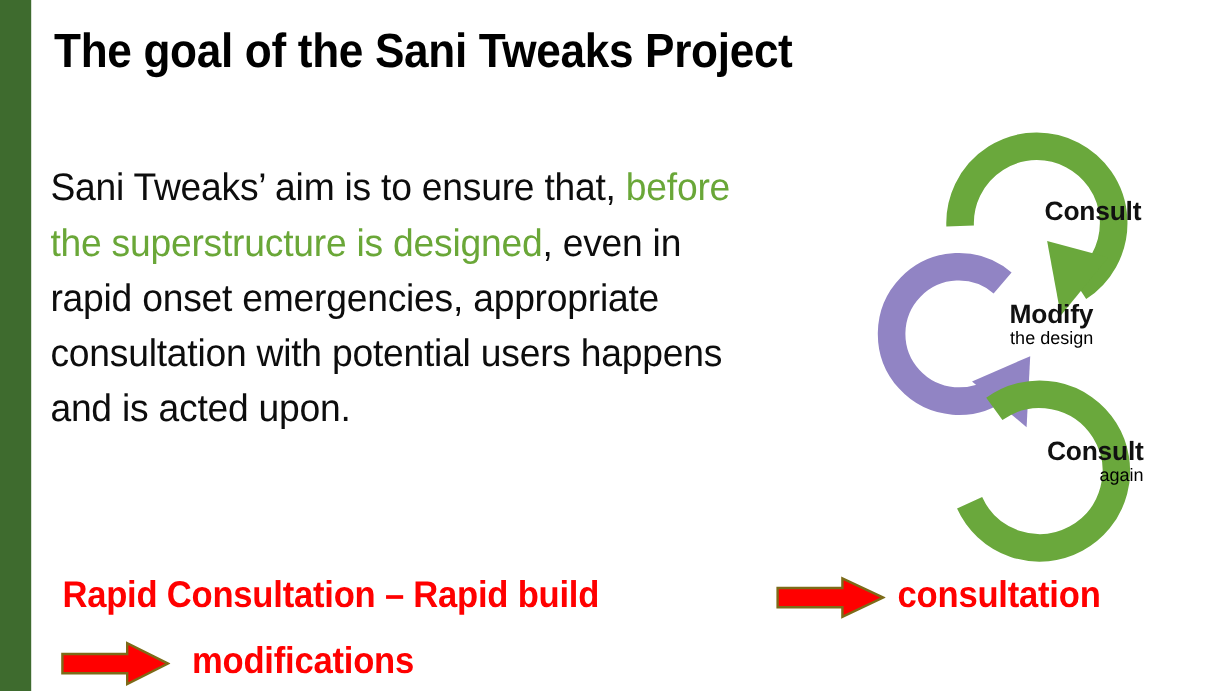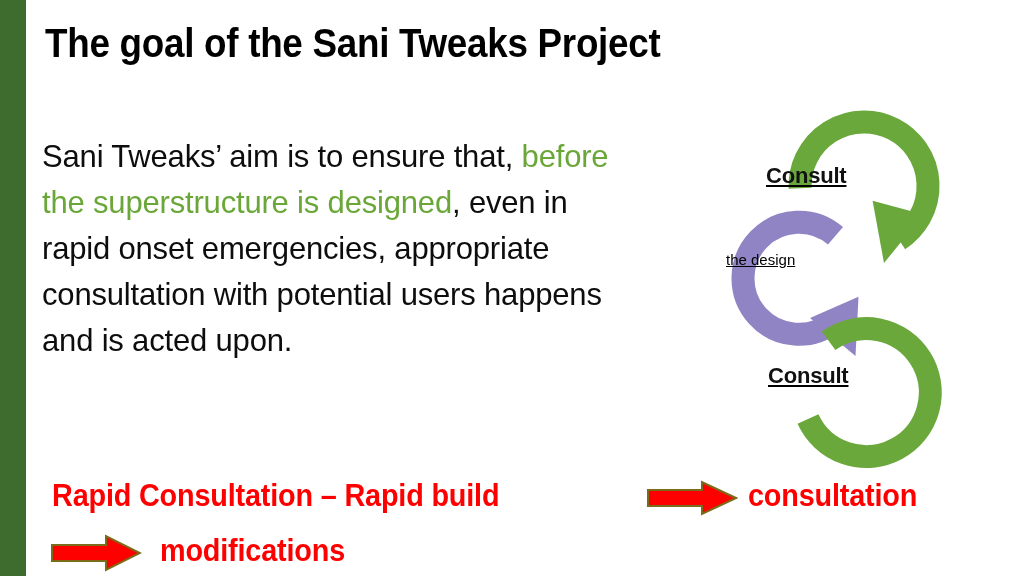--- a/index.html
+++ b/index.html
@@ -96,24 +96,23 @@
   
   #diagram {
     position: absolute;
     left: 716px;
     top: 92px;
     width: 250px;
     height: 395px;
   }
   .diagram-label {
     position: absolute;
-    text-align: left;
+    text-align: right;
     font-family: "Liberation Sans", sans-serif;
     white-space: nowrap;
-    text-decoration: underline;
   }
   .diagram-label .main {
     display: block;
     font-size: 22px;
     font-weight: bold;
     color: #111111;
     letter-spacing: -0.2px;
     line-height: 1.05;
   }
   .diagram-label .sub {
@@ -165,25 +164,27 @@
         <path d="M 112.6 248.8
                  A 64 64 0 1 1 92.0 327.0" fill="none" stroke="#6AA83C" stroke-width="23" stroke-linecap="butt"></path>
       </g>
     </svg>
 
     <div class="diagram-label" id="label-consult-top">
       <span class="main">Consult</span>
     </div>
 
     <div class="diagram-label" id="label-modify">
+      <span class="main">Modify</span>
       <span class="sub">the design</span>
     </div>
 
     <div class="diagram-label" id="label-consult-again">
       <span class="main">Consult</span>
+      <span class="sub">again</span>
     </div>
 
   </div>
 
   <div class="redline" id="red-line-1">Rapid Consultation – Rapid build</div>
 
   <svg class="red-arrow" id="red-arrow-1" viewBox="0 0 92 36">
     <path d="M 2 10 L 56 10 L 56 2 L 90 18 L 56 34 L 56 26 L 2 26 Z" fill="#FF0000" stroke="#7C6B18" stroke-width="2" stroke-linejoin="miter"></path>
   </svg>
 

